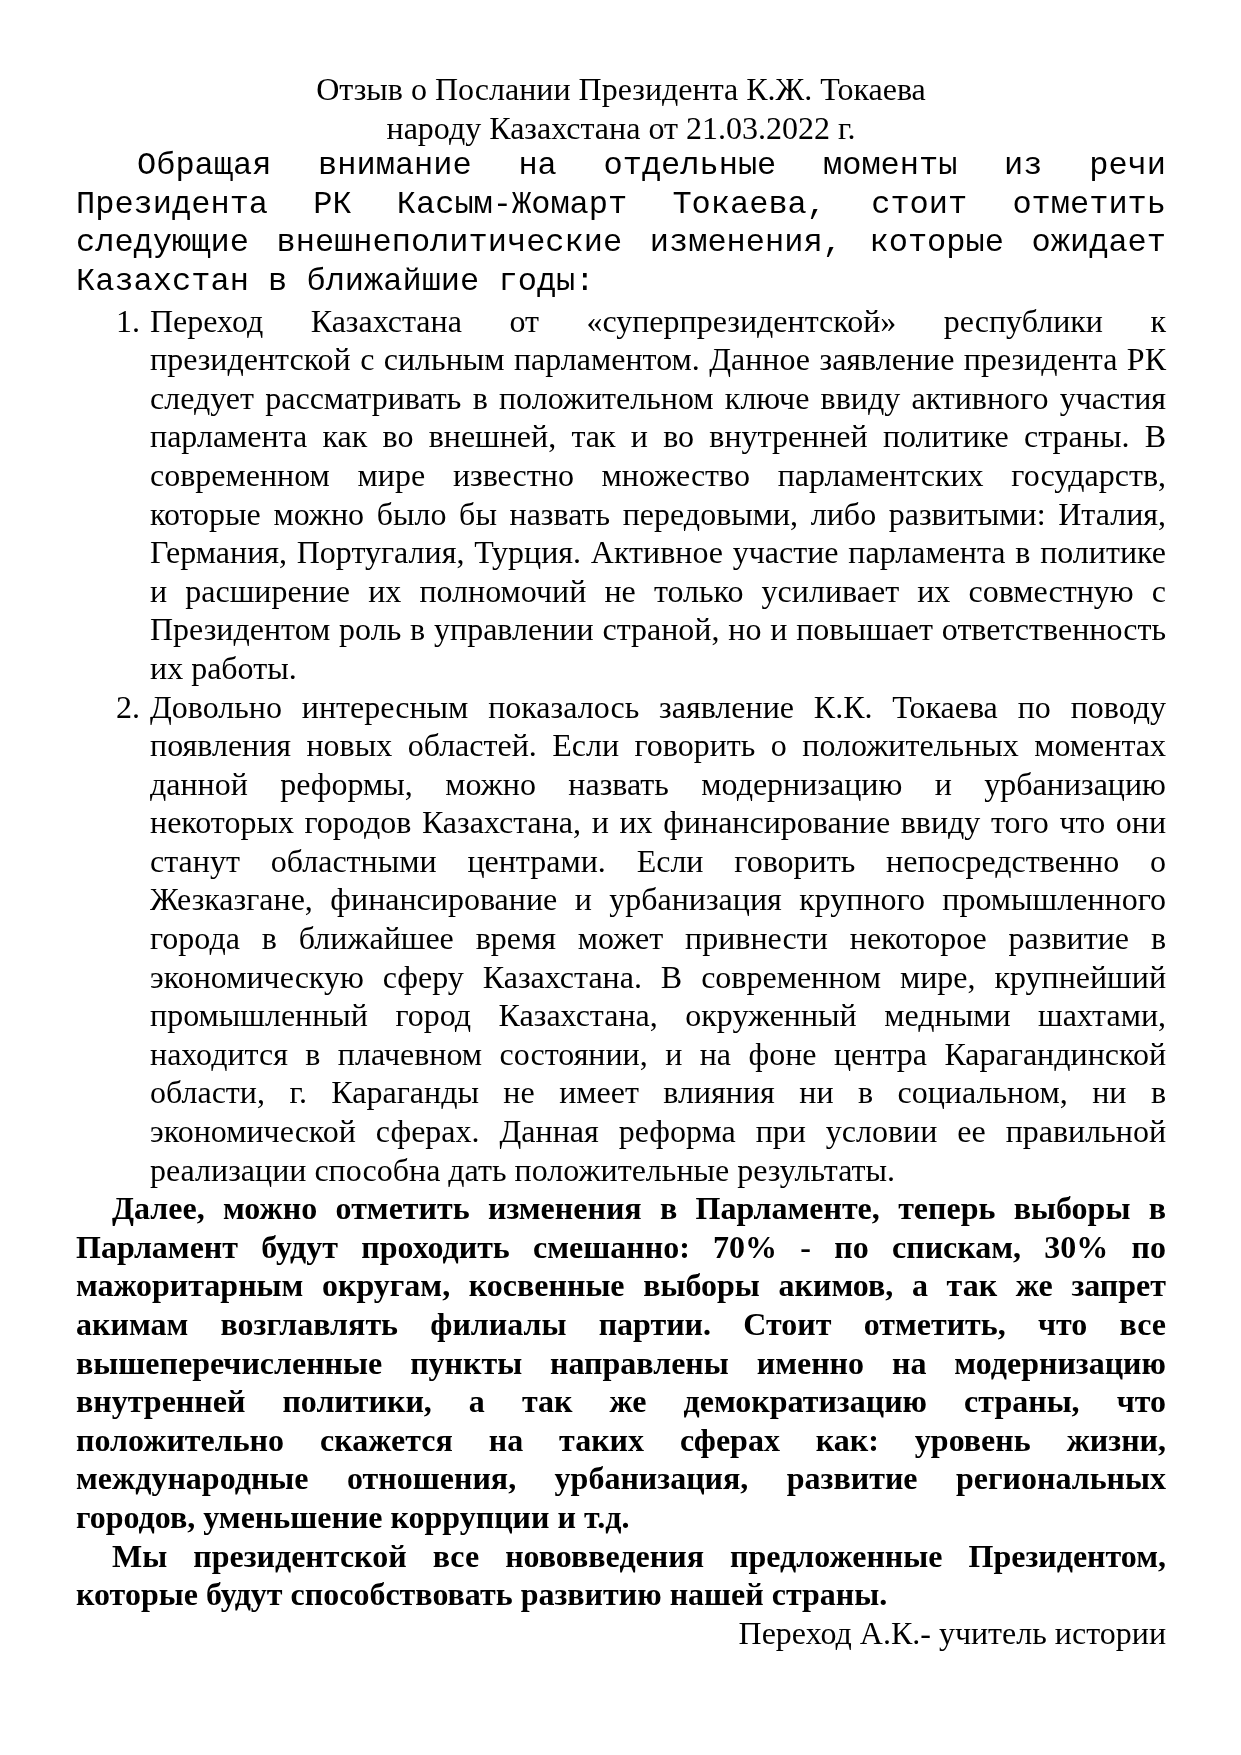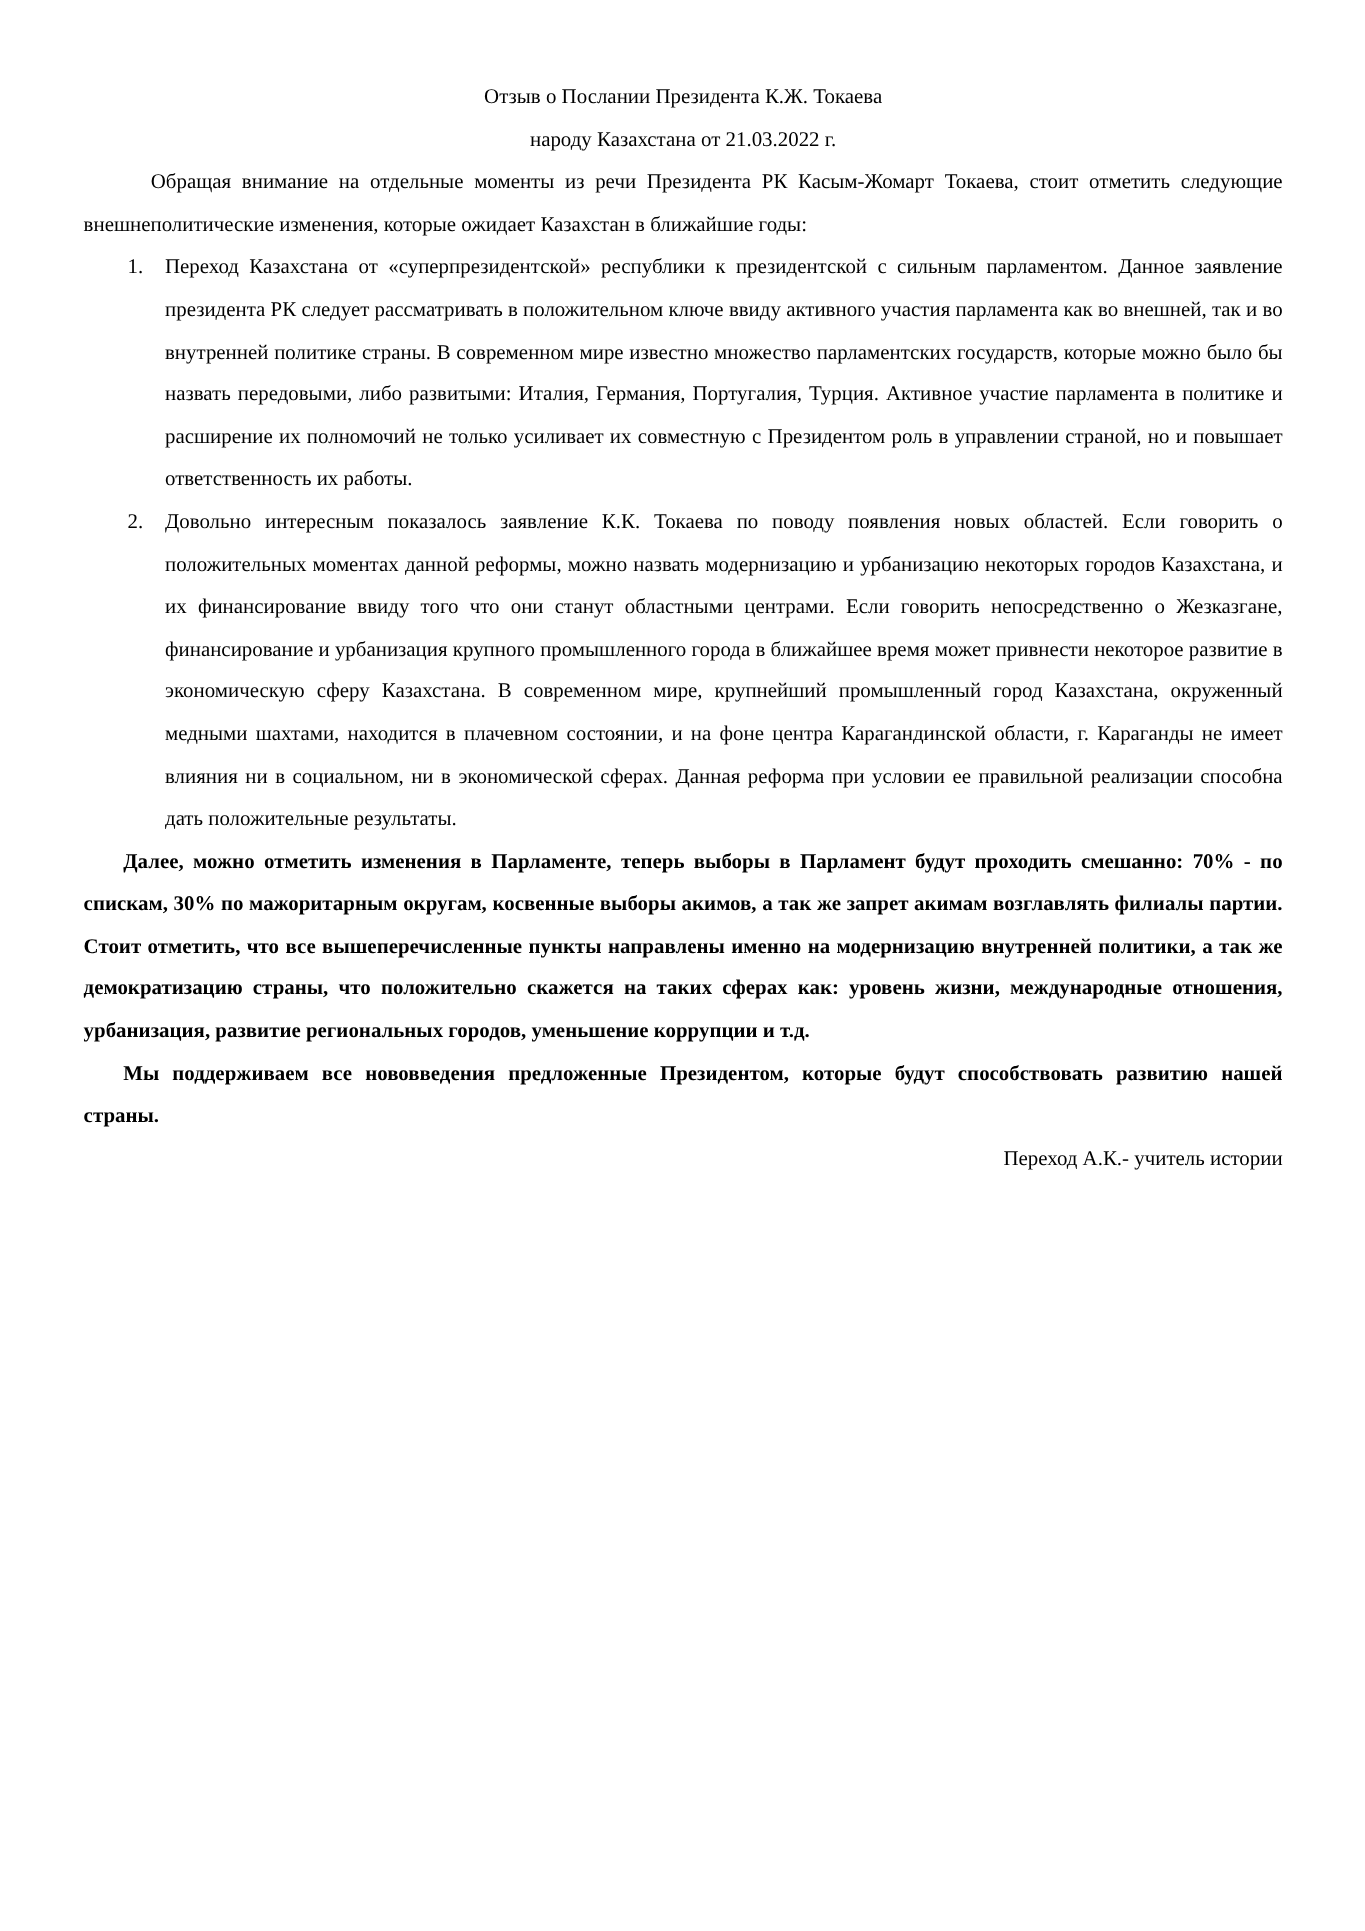--- a/index.html
+++ b/index.html
@@ -1,25 +1,25 @@
 <!DOCTYPE html>
 <html><head>
 <meta charset="utf-8">
 <style>
   html, body { margin: 0; padding: 0; background: #ffffff; }
   body { width: 1241px; height: 1755px; position: relative; overflow: hidden; }
   .page {
     position: absolute; left: 76px; top: 70px; width: 1090px;
     font-family: "Liberation Serif", "DejaVu Serif", serif;
-    font-size: 19px; line-height: 38.6px; color: #000;
+    font-size: 32px; line-height: 38.6px; color: #000;
   }
   .center { text-align: center; }
   .title-bold { font-weight: bold; text-align: center; }
   p { margin: 0; text-align: justify; }
-  .indent { text-indent: 61px; }
+  .indent { text-indent: 61px; font-family: Liberation Mono, monospace; }
   .indent2 { text-indent: 36px; font-weight: bold; }
   ol { margin: 0; padding: 0 0 0 74px; list-style: none; }
   ol li { position: relative; text-align: justify; }
   ol li .num { position: absolute; left: -34px; top: 0; }
   .sign { text-align: right; }
 </style>
 </head>
 <body>
 
 <div class="page">
@@ -30,15 +30,15 @@
     <li>
       <span class="num">1.</span>
       <span>Переход Казахстана от «суперпрезидентской» республики к президентской с сильным парламентом. Данное заявление президента РК следует рассматривать в положительном ключе ввиду активного участия парламента как во внешней, так и во внутренней политике страны. В современном мире известно множество парламентских государств, которые можно было бы назвать передовыми, либо развитыми: Италия, Германия, Португалия, Турция. Активное участие парламента в политике и расширение их полномочий не только усиливает их совместную с Президентом роль в управлении страной, но и повышает ответственность их работы.</span>
     </li>
     <li>
       <span class="num">2.</span>
       <span>Довольно интересным показалось заявление К.К. Токаева по поводу появления новых областей. Если говорить о положительных моментах данной реформы, можно назвать модернизацию и урбанизацию некоторых городов Казахстана, и их финансирование ввиду того что они станут областными центрами. Если говорить непосредственно о Жезказгане, финансирование и урбанизация крупного промышленного города в ближайшее время может привнести некоторое развитие в экономическую сферу Казахстана. В современном мире, крупнейший промышленный город Казахстана, окруженный медными шахтами, находится в плачевном состоянии, и на фоне центра Карагандинской области, г. Караганды не имеет влияния ни в социальном, ни в экономической сферах. Данная реформа при условии ее правильной реализации способна дать положительные результаты.</span>
     </li>
   </ol>
   <p class="indent2">Далее, можно отметить изменения в Парламенте, теперь выборы в Парламент будут проходить смешанно: 70% - по спискам, 30% по мажоритарным округам, косвенные выборы акимов, а так же запрет акимам возглавлять филиалы партии. Стоит отметить, что все вышеперечисленные пункты направлены именно на модернизацию внутренней политики, а так же демократизацию страны, что положительно скажется на таких сферах как: уровень жизни, международные отношения, урбанизация, развитие региональных городов, уменьшение коррупции  и т.д.</p>
-  <p class="indent2">Мы поддерживаем все нововведения предложенные Президентом, которые будут способствовать развитию нашей страны.</p>
+  <p class="indent2">Мы президентской все нововведения предложенные Президентом, которые будут способствовать развитию нашей страны.</p>
   <div class="sign">Переход А.К.- учитель истории</div>
 </div>
 
 </body></html>

